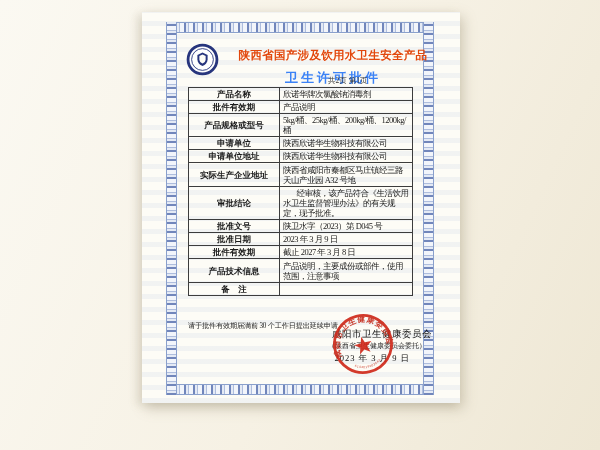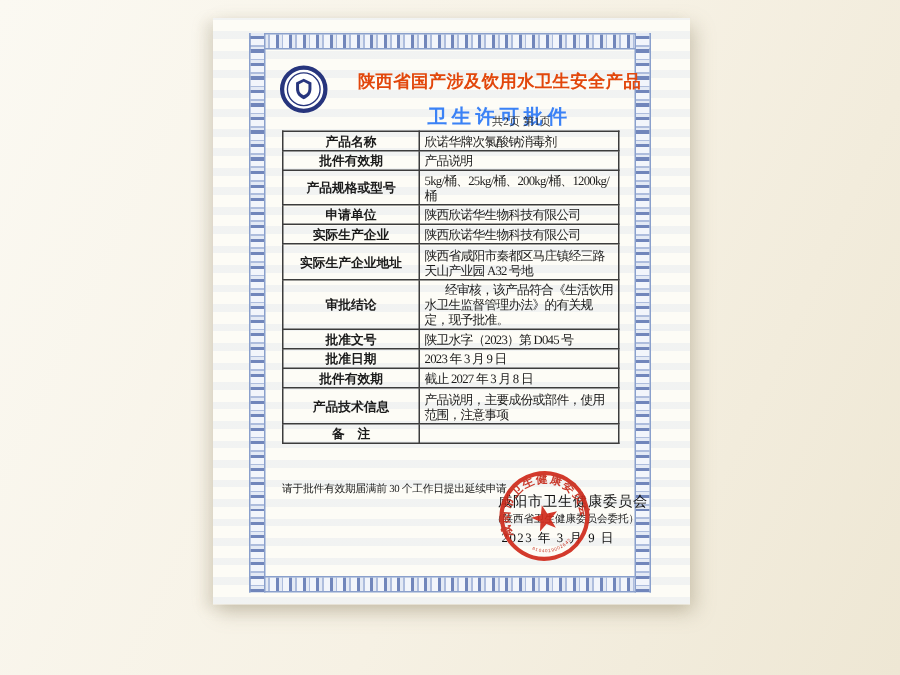--- a/index.html
+++ b/index.html
@@ -100,21 +100,21 @@
     </tr>
     <tr class="s">
       <td class="lbl">产品规格或型号</td>
       <td class="val">5kg/桶、25kg/桶、200kg/桶、1200kg/桶</td>
     </tr>
     <tr class="s">
       <td class="lbl">申请单位</td>
       <td class="val">陕西欣诺华生物科技有限公司</td>
     </tr>
     <tr class="s">
-      <td class="lbl">实际生产企业</td>
+      <td class="lbl">申请单位地址</td>
       <td class="val">陕西欣诺华生物科技有限公司</td>
     </tr>
     <tr class="d">
       <td class="lbl">实际生产企业地址</td>
       <td class="val">陕西省咸阳市秦都区马庄镇经三路天山产业园 A32 号地</td>
     </tr>
     <tr class="d">
       <td class="lbl">审批结论</td>
       <td class="val indent">经审核，该产品符合《生活饮用水卫生监督管理办法》的有关规定，现予批准。</td>
     </tr>

